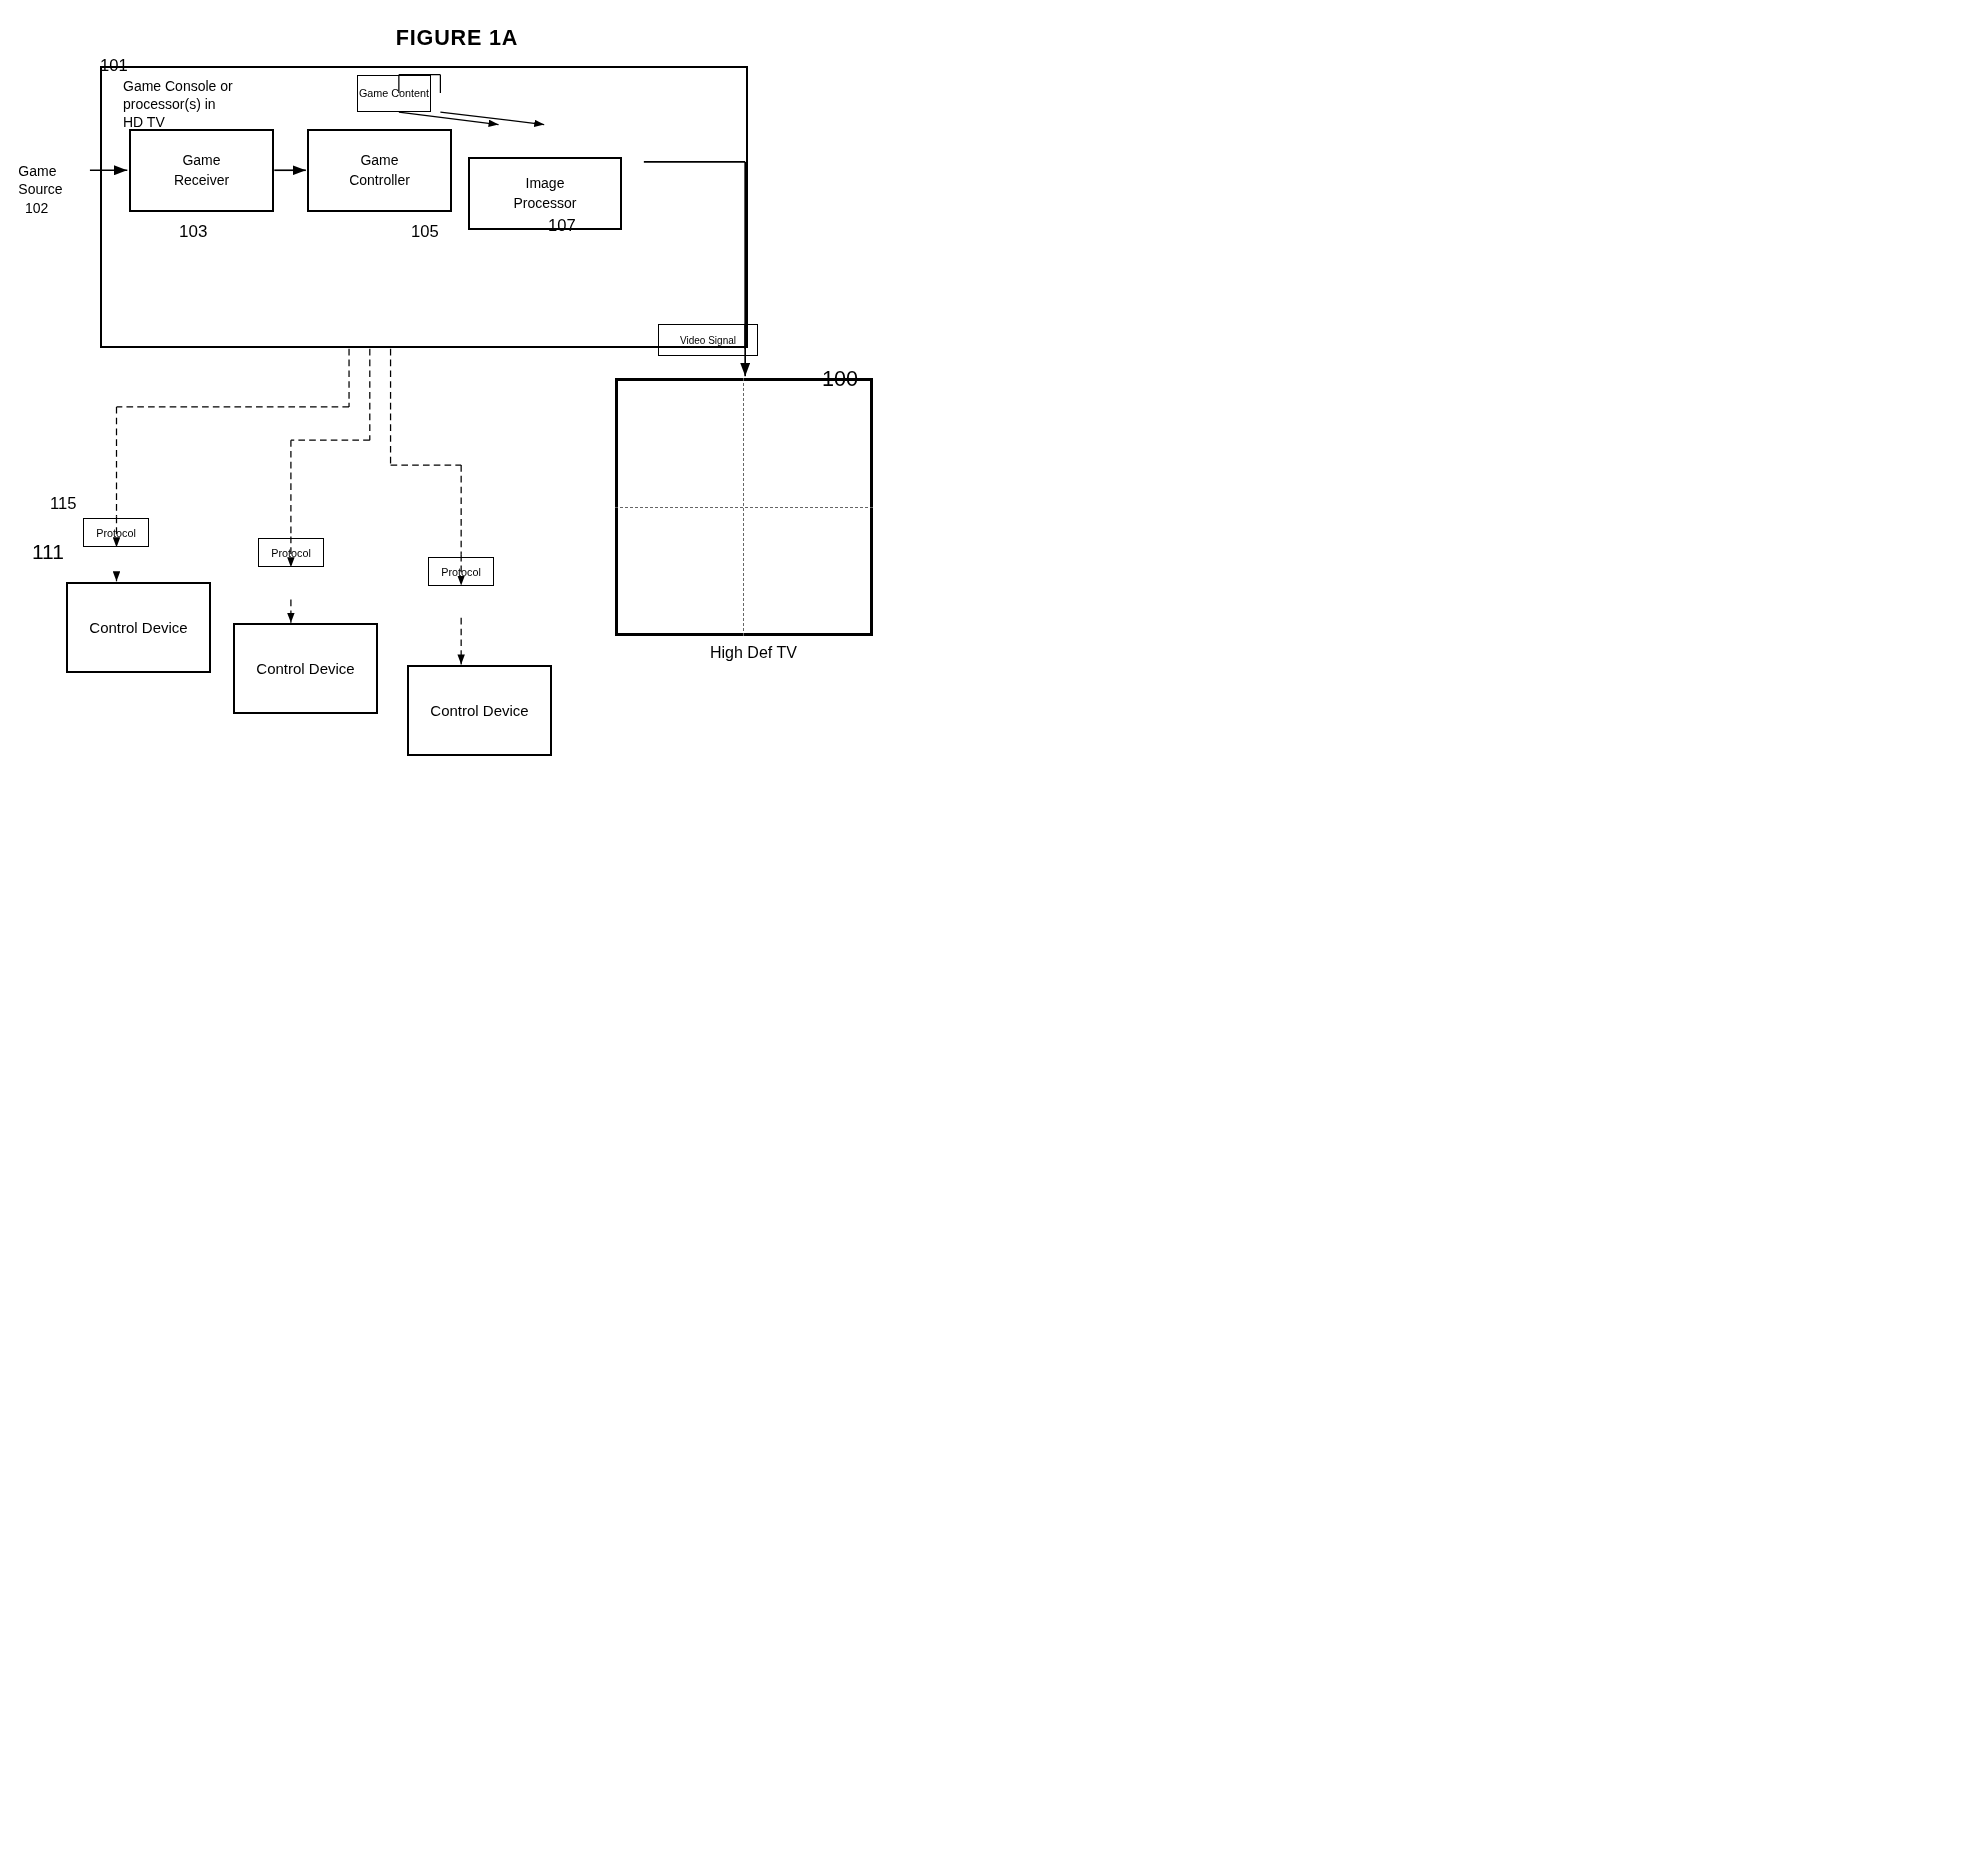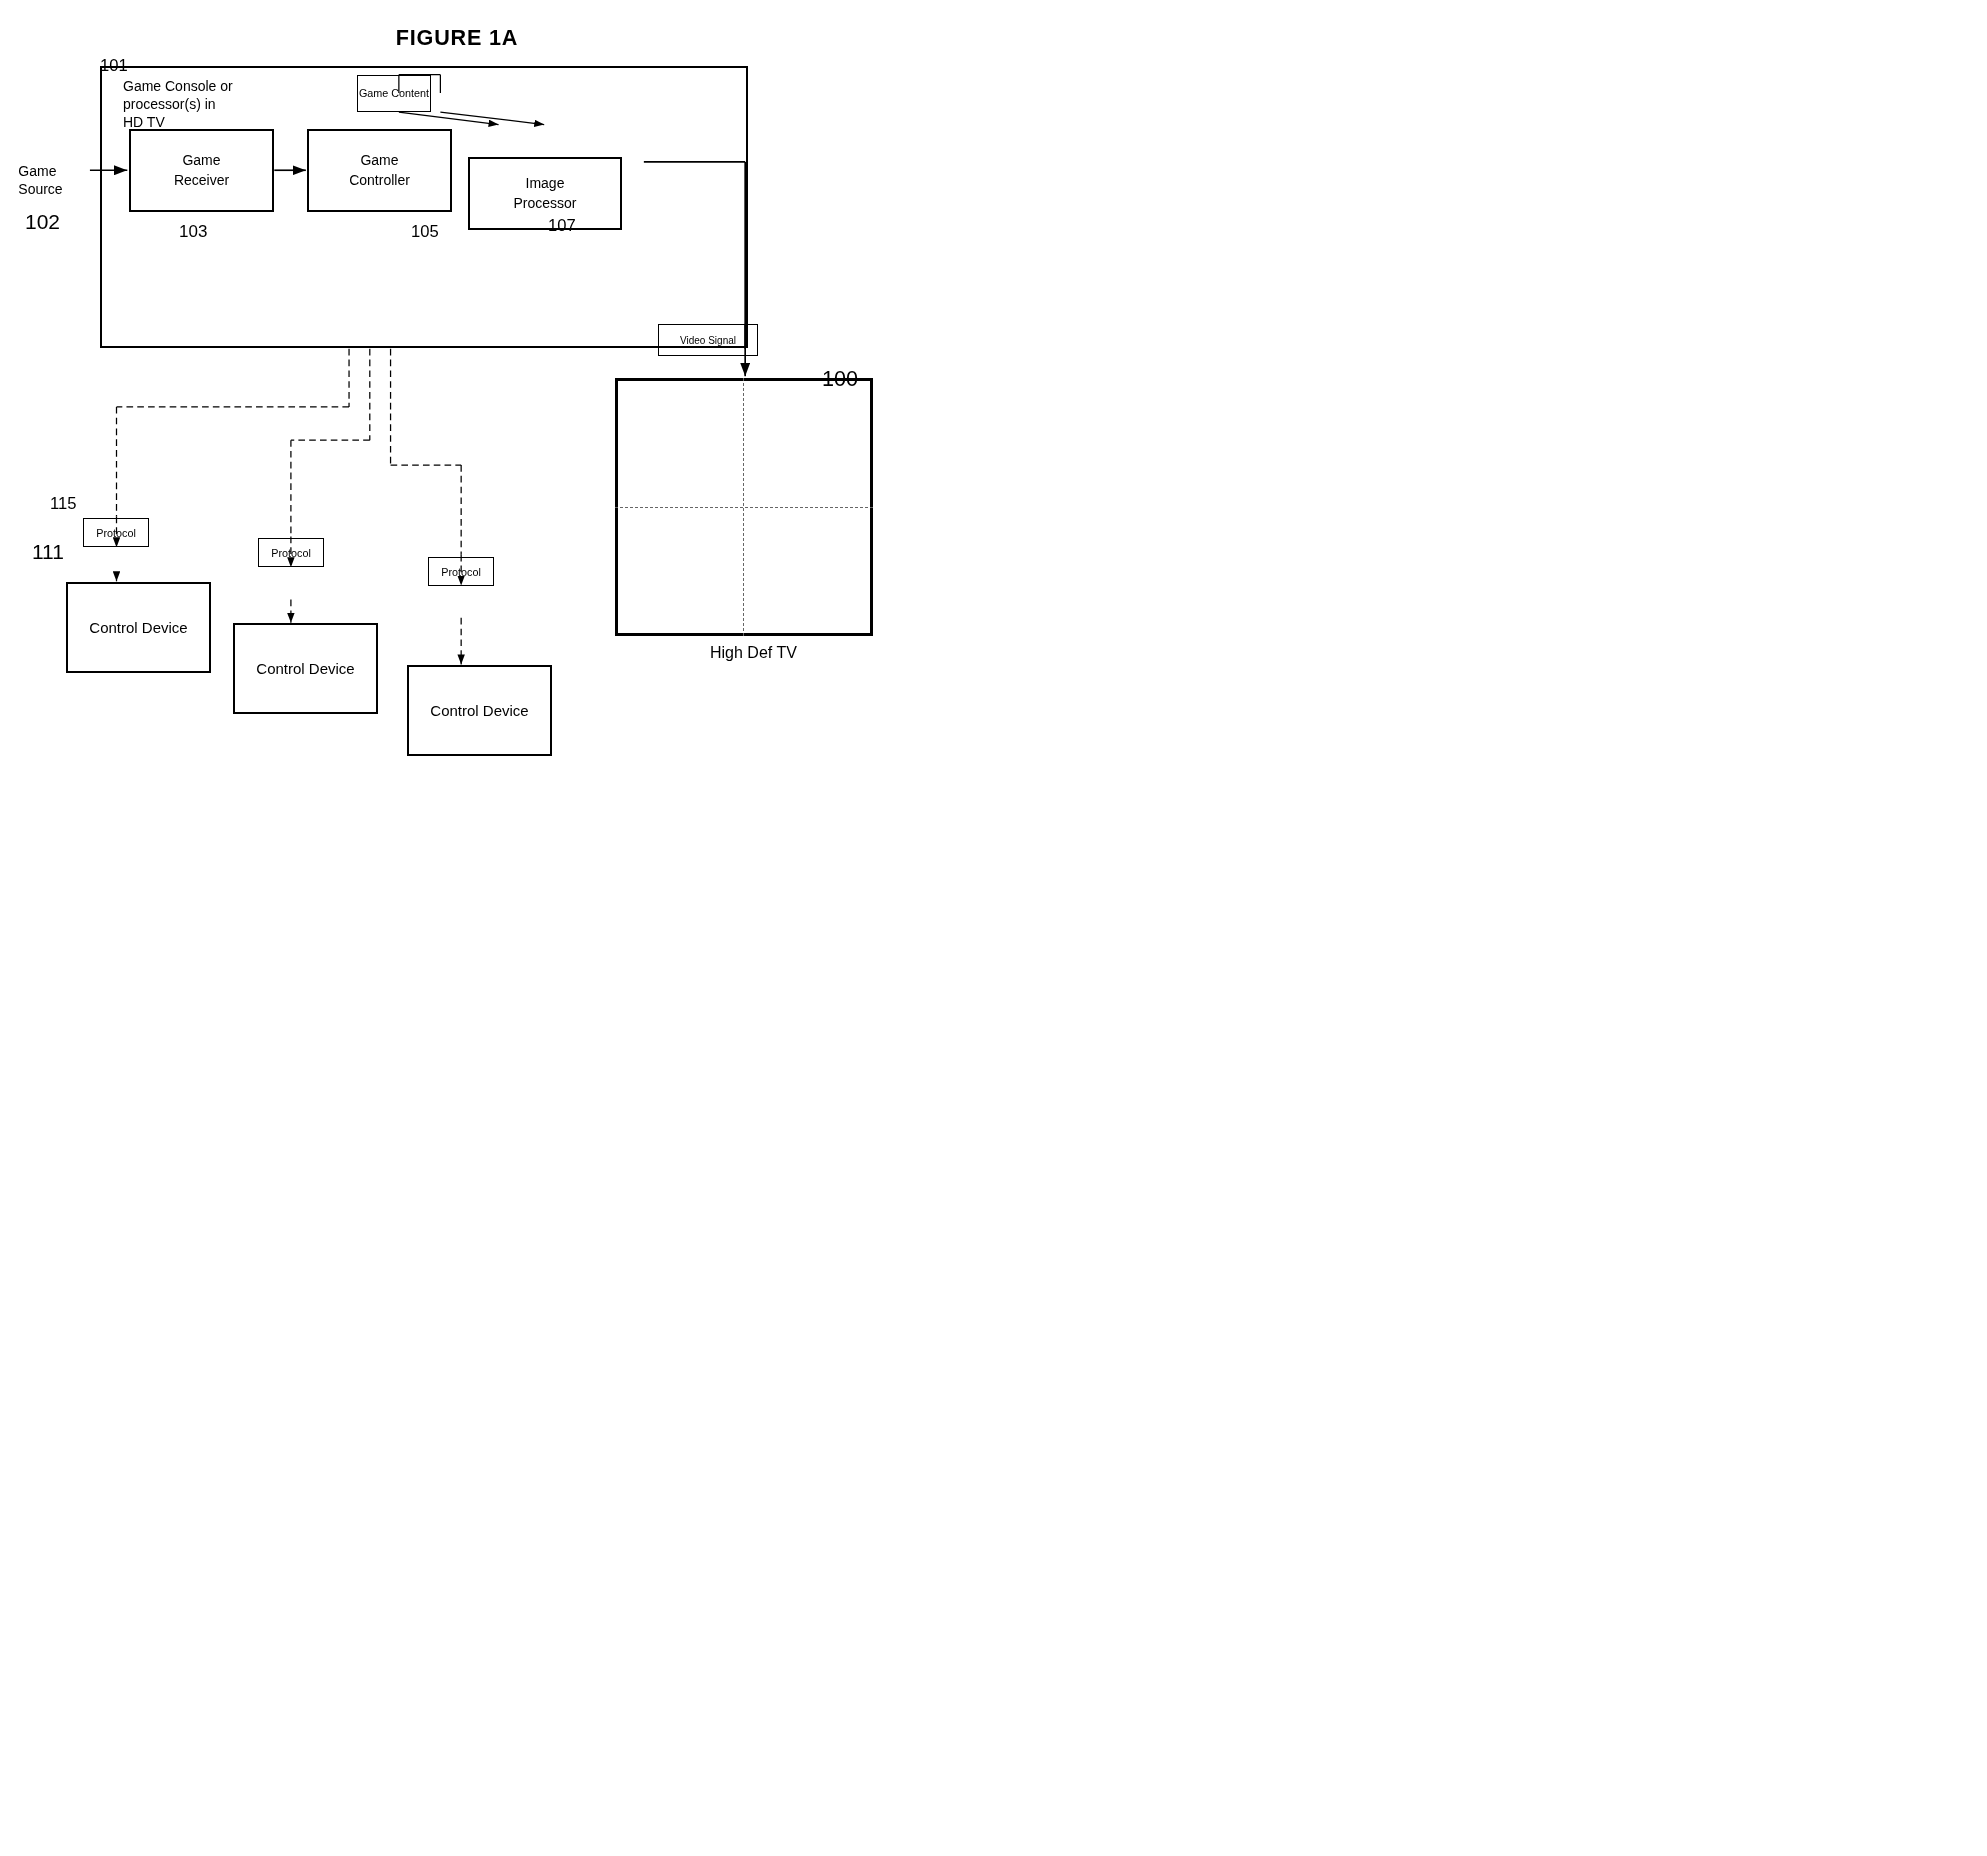--- a/index.html
+++ b/index.html
@@ -59,23 +59,23 @@
       position: absolute;
       top: 162px;
       left: 18.3px;
       font-size: 14px;
       line-height: 1.3;
       text-align: left;
     }
 
     .label-102 {
       position: absolute;
-      top: 210px;
+      top: 200px;
       left: 25px;
-      font-size: 21px;
+      font-size: 14px;
     }
 
     
     .game-receiver-box {
       position: absolute;
       top: 129px;
       left: 129px;
       width: 145px;
       height: 83px;
       border: 2.1px solid #000;

